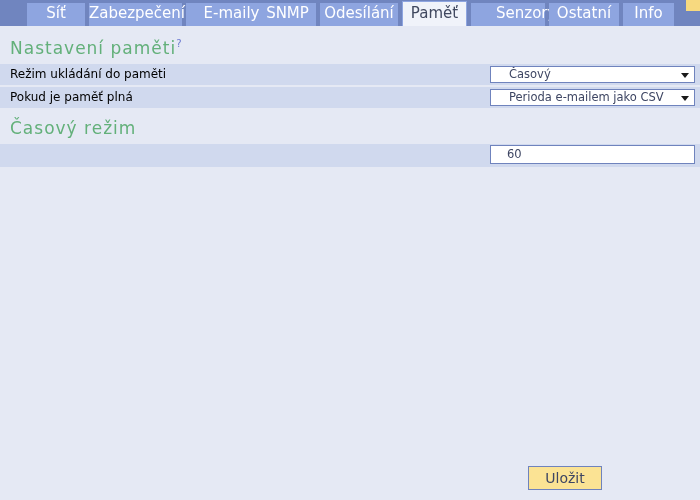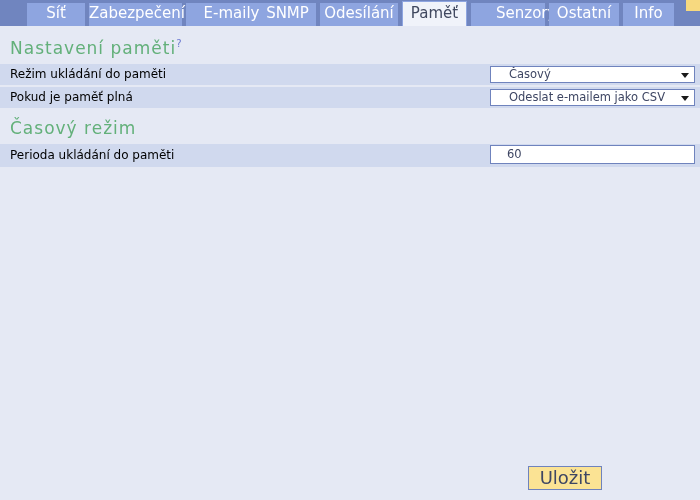--- a/index.html
+++ b/index.html
@@ -164,21 +164,21 @@
   }
   .btn {
     position: absolute;
     top: 0;
     height: 24px;
     background: #fbe394;
     border: 1px solid #6f83bd;
     box-sizing: border-box;
     color: #3e4663;
     font-family: "DejaVu Sans", sans-serif;
-    font-size: 18px;
+    font-size: 14px;
     line-height: 22px;
     text-align: center;
     cursor: pointer;
   }
   .btn-save { right: 98px; width: 74px; }
   .btn-close { right: 8px; width: 74px; }
 </style>
 </head>
 <body>
 
@@ -208,31 +208,30 @@
     <span class="label">Režim ukládání do paměti</span>
     <div class="ctrl select">
       <span>Časový</span>
       <span class="arrow"></span>
     </div>
   </div>
 
   <div class="row">
     <span class="label">Pokud je paměť plná</span>
     <div class="ctrl select">
-      <span>Odeslat e-mailem jako CSV</span>
+      <span>Perioda e-mailem jako CSV</span>
       <span class="arrow"></span>
     </div>
   </div>
 
   <h1 class="section-title">
     <span>Časový režim</span>
   </h1>
 
   <div class="row tall">
-    <span class="label">Perioda ukládání do paměti</span>
     <div class="ctrl textinput">
       <span>60</span>
     </div>
   </div>
 
   <div class="footer">
     <div class="btn btn-save">Uložit</div>
   </div>
 
 </div>

